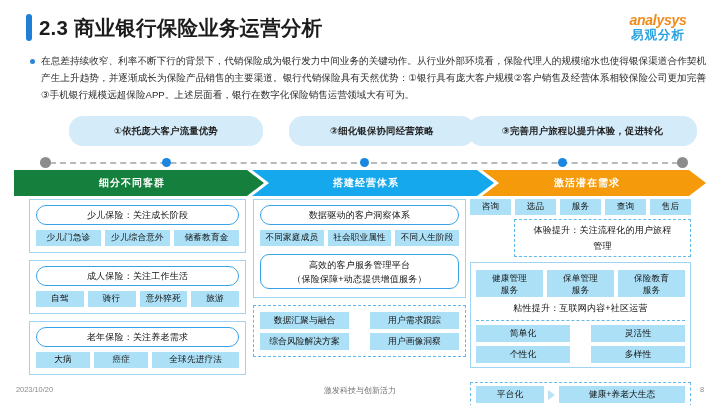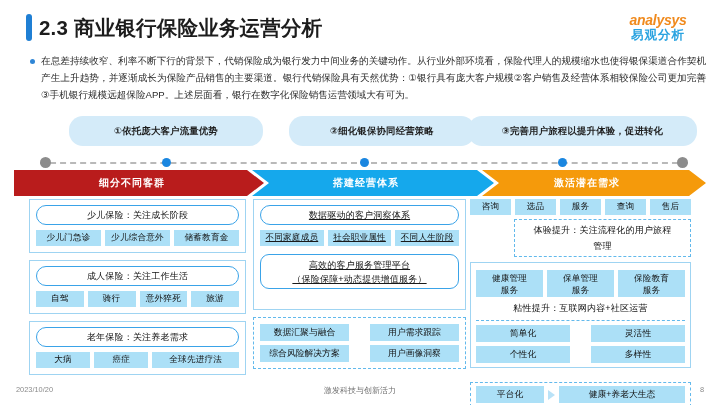--- a/index.html
+++ b/index.html
@@ -44,21 +44,21 @@
   .d-b{left:122px;}
   .d-c{left:320px;}
   .d-d{left:518px;}
   .d-e{left:637px;top:0;}
 
   
   .band{position:absolute;left:14px;top:170px;width:692px;height:26px;}
   .chev{position:absolute;top:0;height:26px;display:flex;align-items:center;justify-content:center;
         color:#ffffff;font-size:10px;font-weight:bold;letter-spacing:1px;}
   .chev span{position:relative;z-index:2;padding-right:14px;}
-  .chev.c1{left:0;width:250px;background:#b91c1c;
+  .chev.c1{left:0;width:250px;background:#15803d;
      clip-path:polygon(0 0,233px 0,250px 50%,233px 100%,0 100%);text-align:right;}
   .chev.c2{left:238px;width:242px;background:#15a8ec;
      clip-path:polygon(0 0,225px 0,242px 50%,225px 100%,0 100%,17px 50%);}
   .chev.c3{left:468px;width:224px;background:#f59a0b;
      clip-path:polygon(0 0,207px 0,224px 50%,207px 100%,0 100%,17px 50%);}
 
   
   .cols{position:absolute;left:0;top:199px;width:720px;height:178px;}
 
   .col{position:absolute;top:0;}
@@ -172,21 +172,21 @@
           <div class="chip">大病</div>
           <div class="chip">癌症</div>
           <div class="chip" style="flex:1.6">全球先进疗法</div>
         </div>
       </div>
 
     </div>
 
     <div class="col col-m">
 
-      <div class="card" style="padding-bottom:20px;text-decoration:underline;">
+      <div class="card" style="padding-bottom:8px;">
         <div class="pill">数据驱动的客户洞察体系</div>
         <div class="chips" style="margin-bottom:8px;">
           <div class="chip">不同家庭成员</div>
           <div class="chip">社会职业属性</div>
           <div class="chip">不同人生阶段</div>
         </div>
         <div class="pill tall">
           <div>高效的客户服务管理平台</div>
           <div>（保险保障+动态提供增值服务）</div>
         </div>

